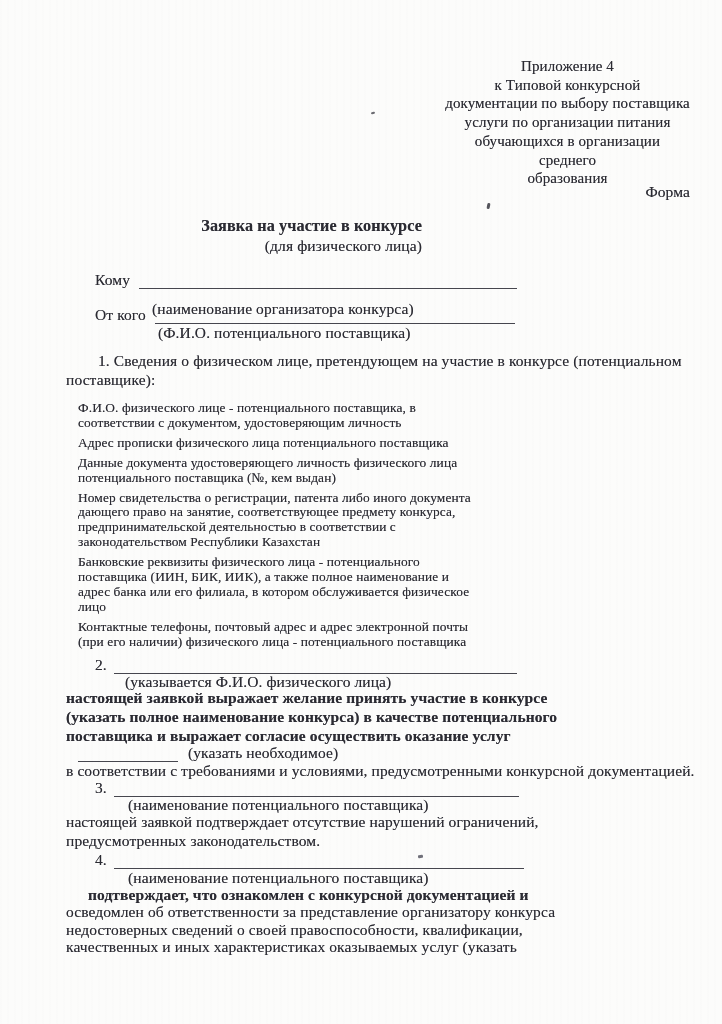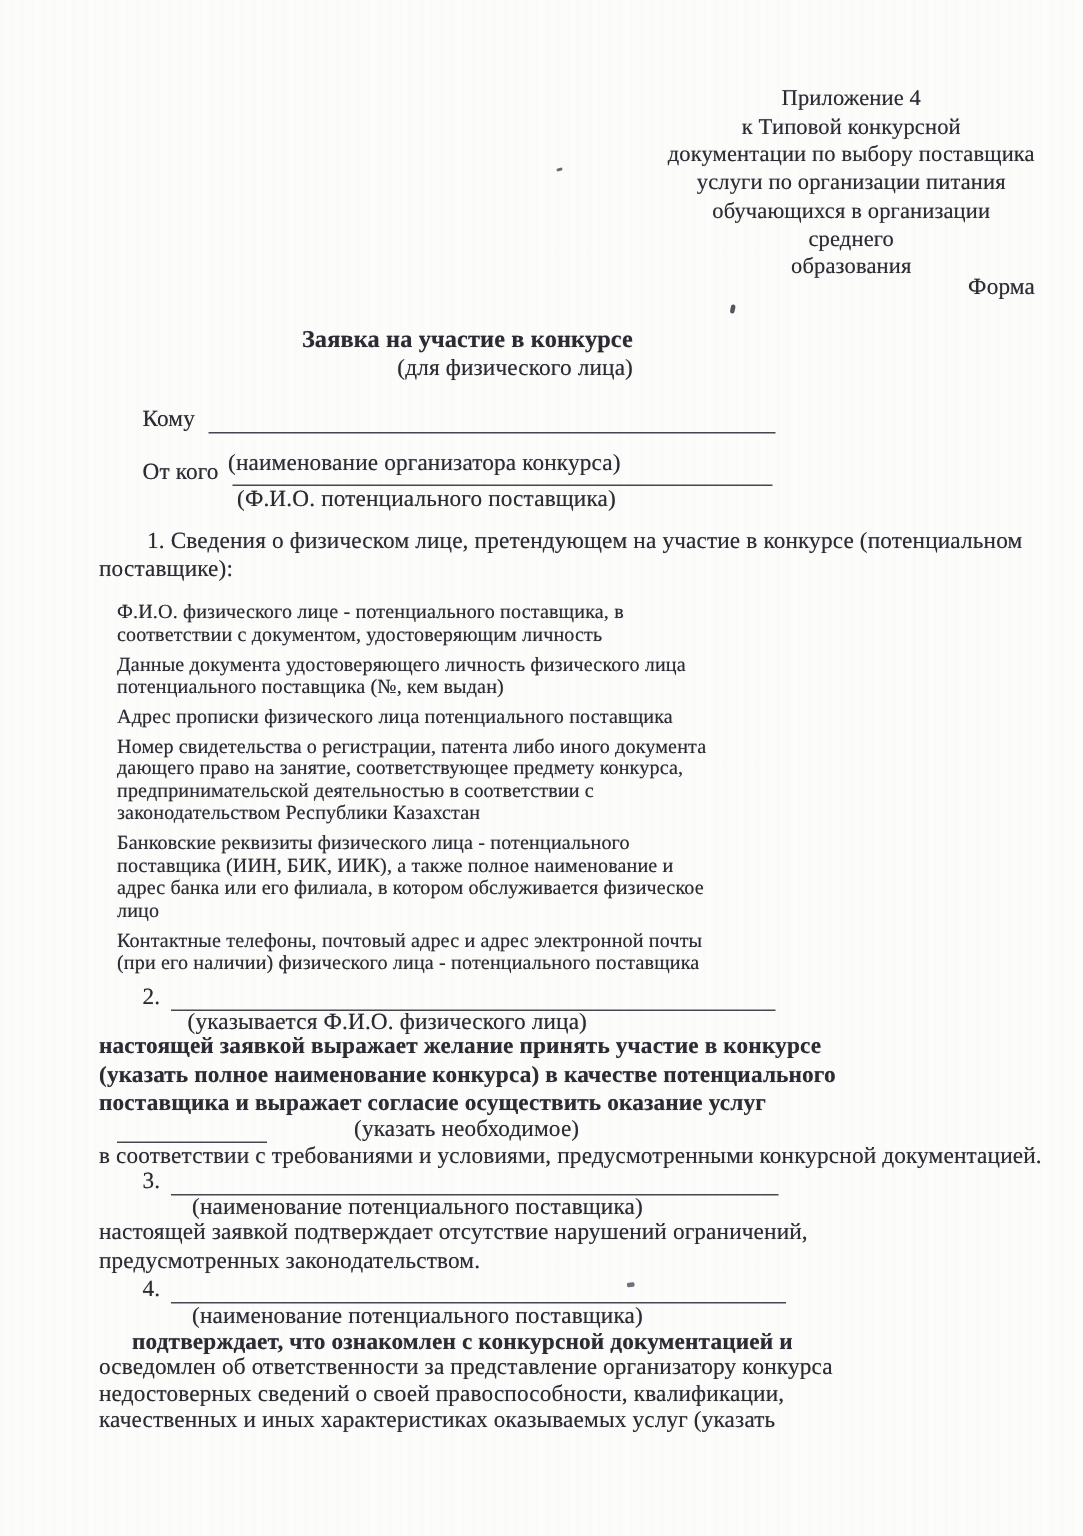--- a/index.html
+++ b/index.html
@@ -40,21 +40,21 @@
   #s1-line1 { top:351px; left:98px; }
   #s1-line2 { top:370px; left:66px; }
   #fields { top:401px; left:78px; width:470px; font-size:13.4px; line-height:14.9px; }
   .field { margin-bottom:5px; }
 
   
   #s2-numrow { top:655px; left:95px; }
   #s2-numrow .uline { width:403px; margin-left:7px; }
   #s2-caption { top:672px; left:125px; }
   #s2-body { top:688px; left:66px; line-height:19.2px;font-weight:bold; }
-  #s2-fillrow { top:743px; left:78px;gap:48px; }
+  #s2-fillrow { top:743px; left:78px; }
   #s2-fillrow .uline { width:100px; }
   #s2-fillrow .fill-caption { margin-left:10px; }
   #s2-closing { top:761px; left:66px; }
 
   
   #s3-numrow { top:778px; left:95px; }
   #s3-numrow .uline { width:405px; margin-left:7px; }
   #s3-caption { top:795px; left:128px; }
   #s3-body { top:812px; left:66px; line-height:19px; }
 
@@ -105,25 +105,25 @@
 
   <div class="abs body-text" id="s1-line1">1. Сведения о физическом лице, претендующем на участие в конкурсе (потенциальном</div>
   <div class="abs body-text" id="s1-line2">поставщике):</div>
 
   <div class="abs" id="fields">
     <div class="field">
       <div>Ф.И.О. физического лице - потенциального поставщика, в</div>
       <div>соответствии с документом, удостоверяющим личность</div>
     </div>
     <div class="field">
+      <div>Адрес прописки физического лица потенциального поставщика</div>
+    </div>
+    <div class="field">
       <div>Данные документа удостоверяющего личность физического лица</div>
       <div>потенциального поставщика (№, кем выдан)</div>
-    </div>
-    <div class="field">
-      <div>Адрес прописки физического лица потенциального поставщика</div>
     </div>
     <div class="field">
       <div>Номер свидетельства о регистрации, патента либо иного документа</div>
       <div>дающего право на занятие, соответствующее предмету конкурса,</div>
       <div>предпринимательской деятельностью в соответствии с</div>
       <div>законодательством Республики Казахстан</div>
     </div>
     <div class="field">
       <div>Банковские реквизиты физического лица - потенциального</div>
       <div>поставщика (ИИН, БИК, ИИК), а также полное наименование и</div>

